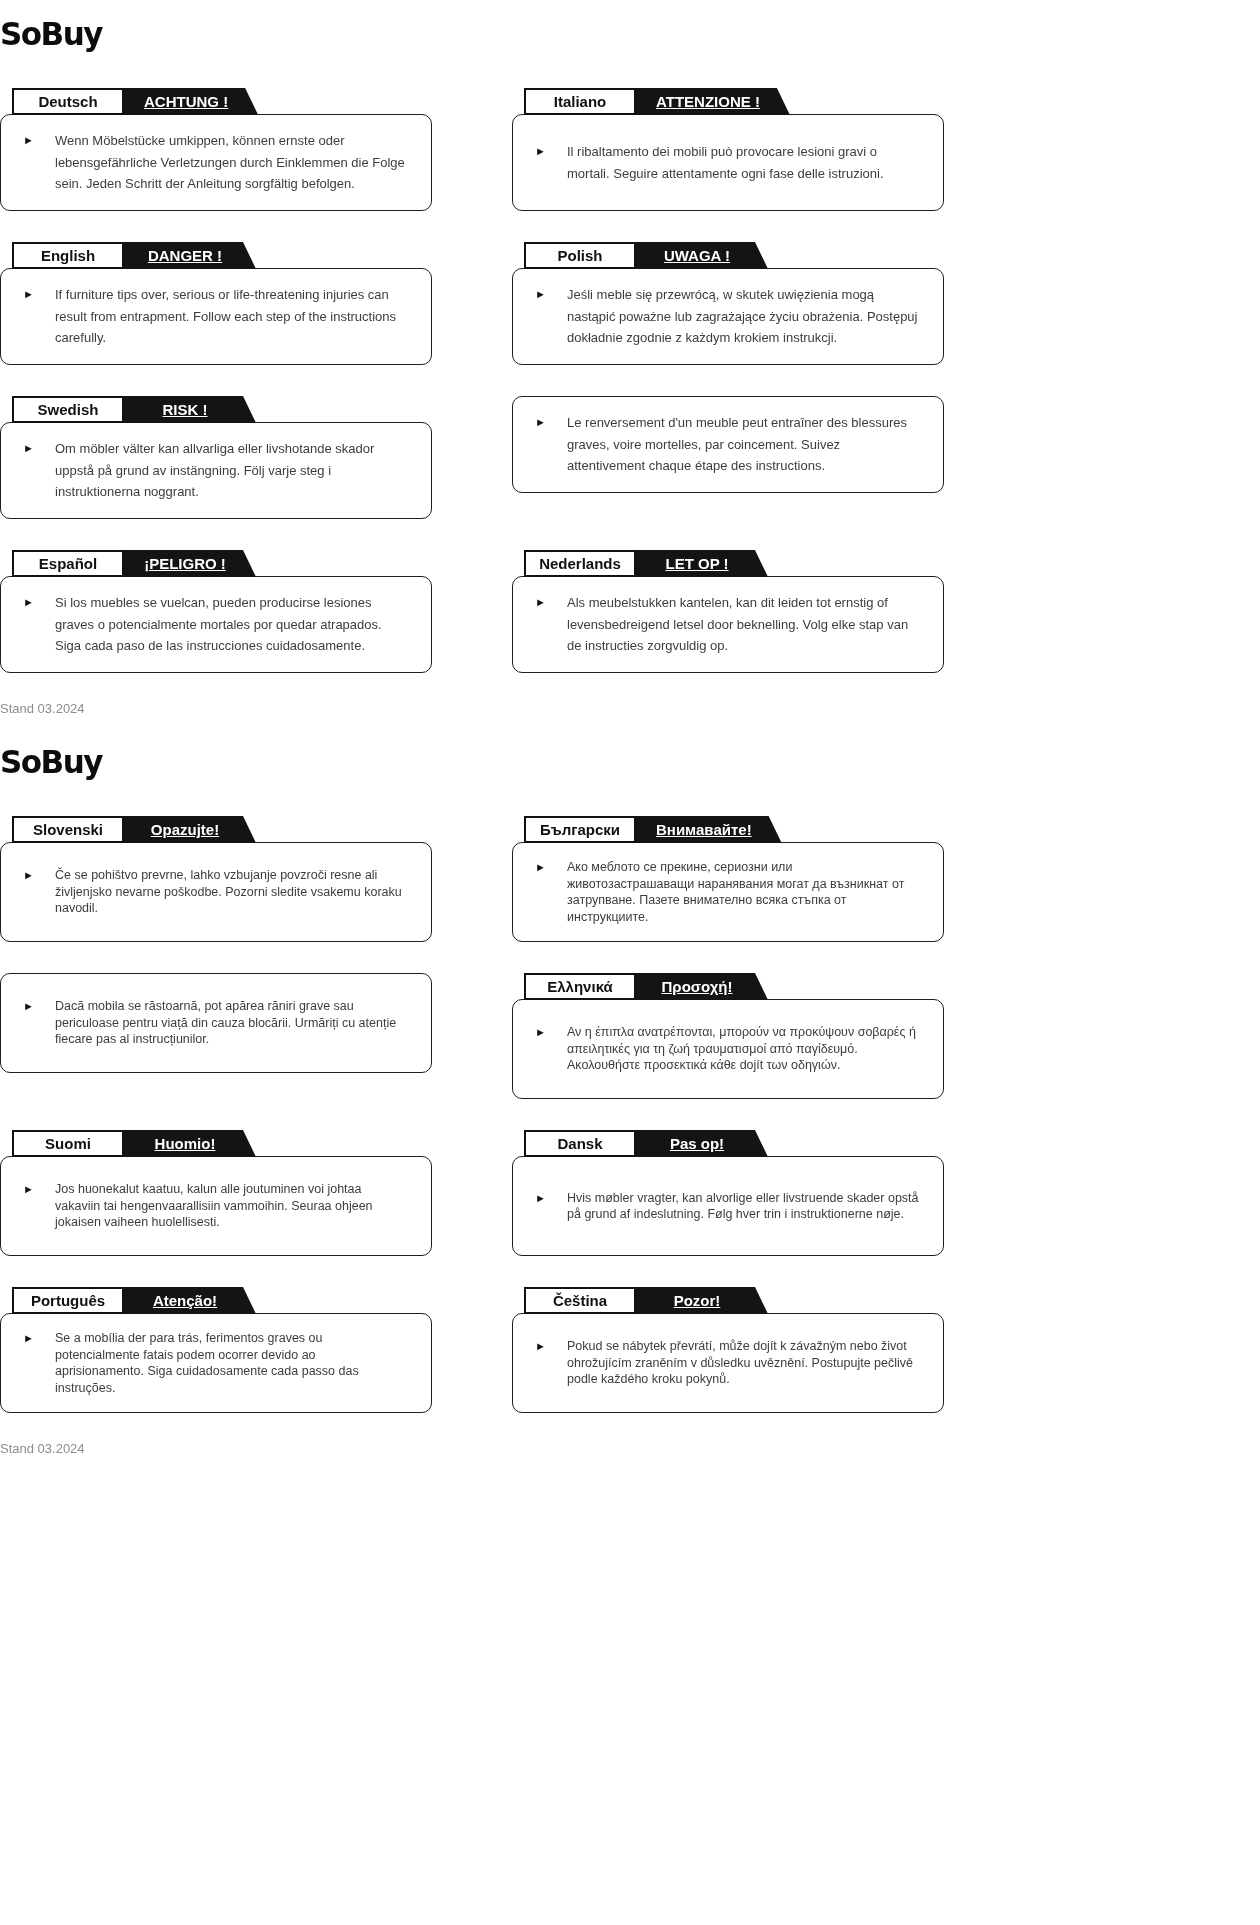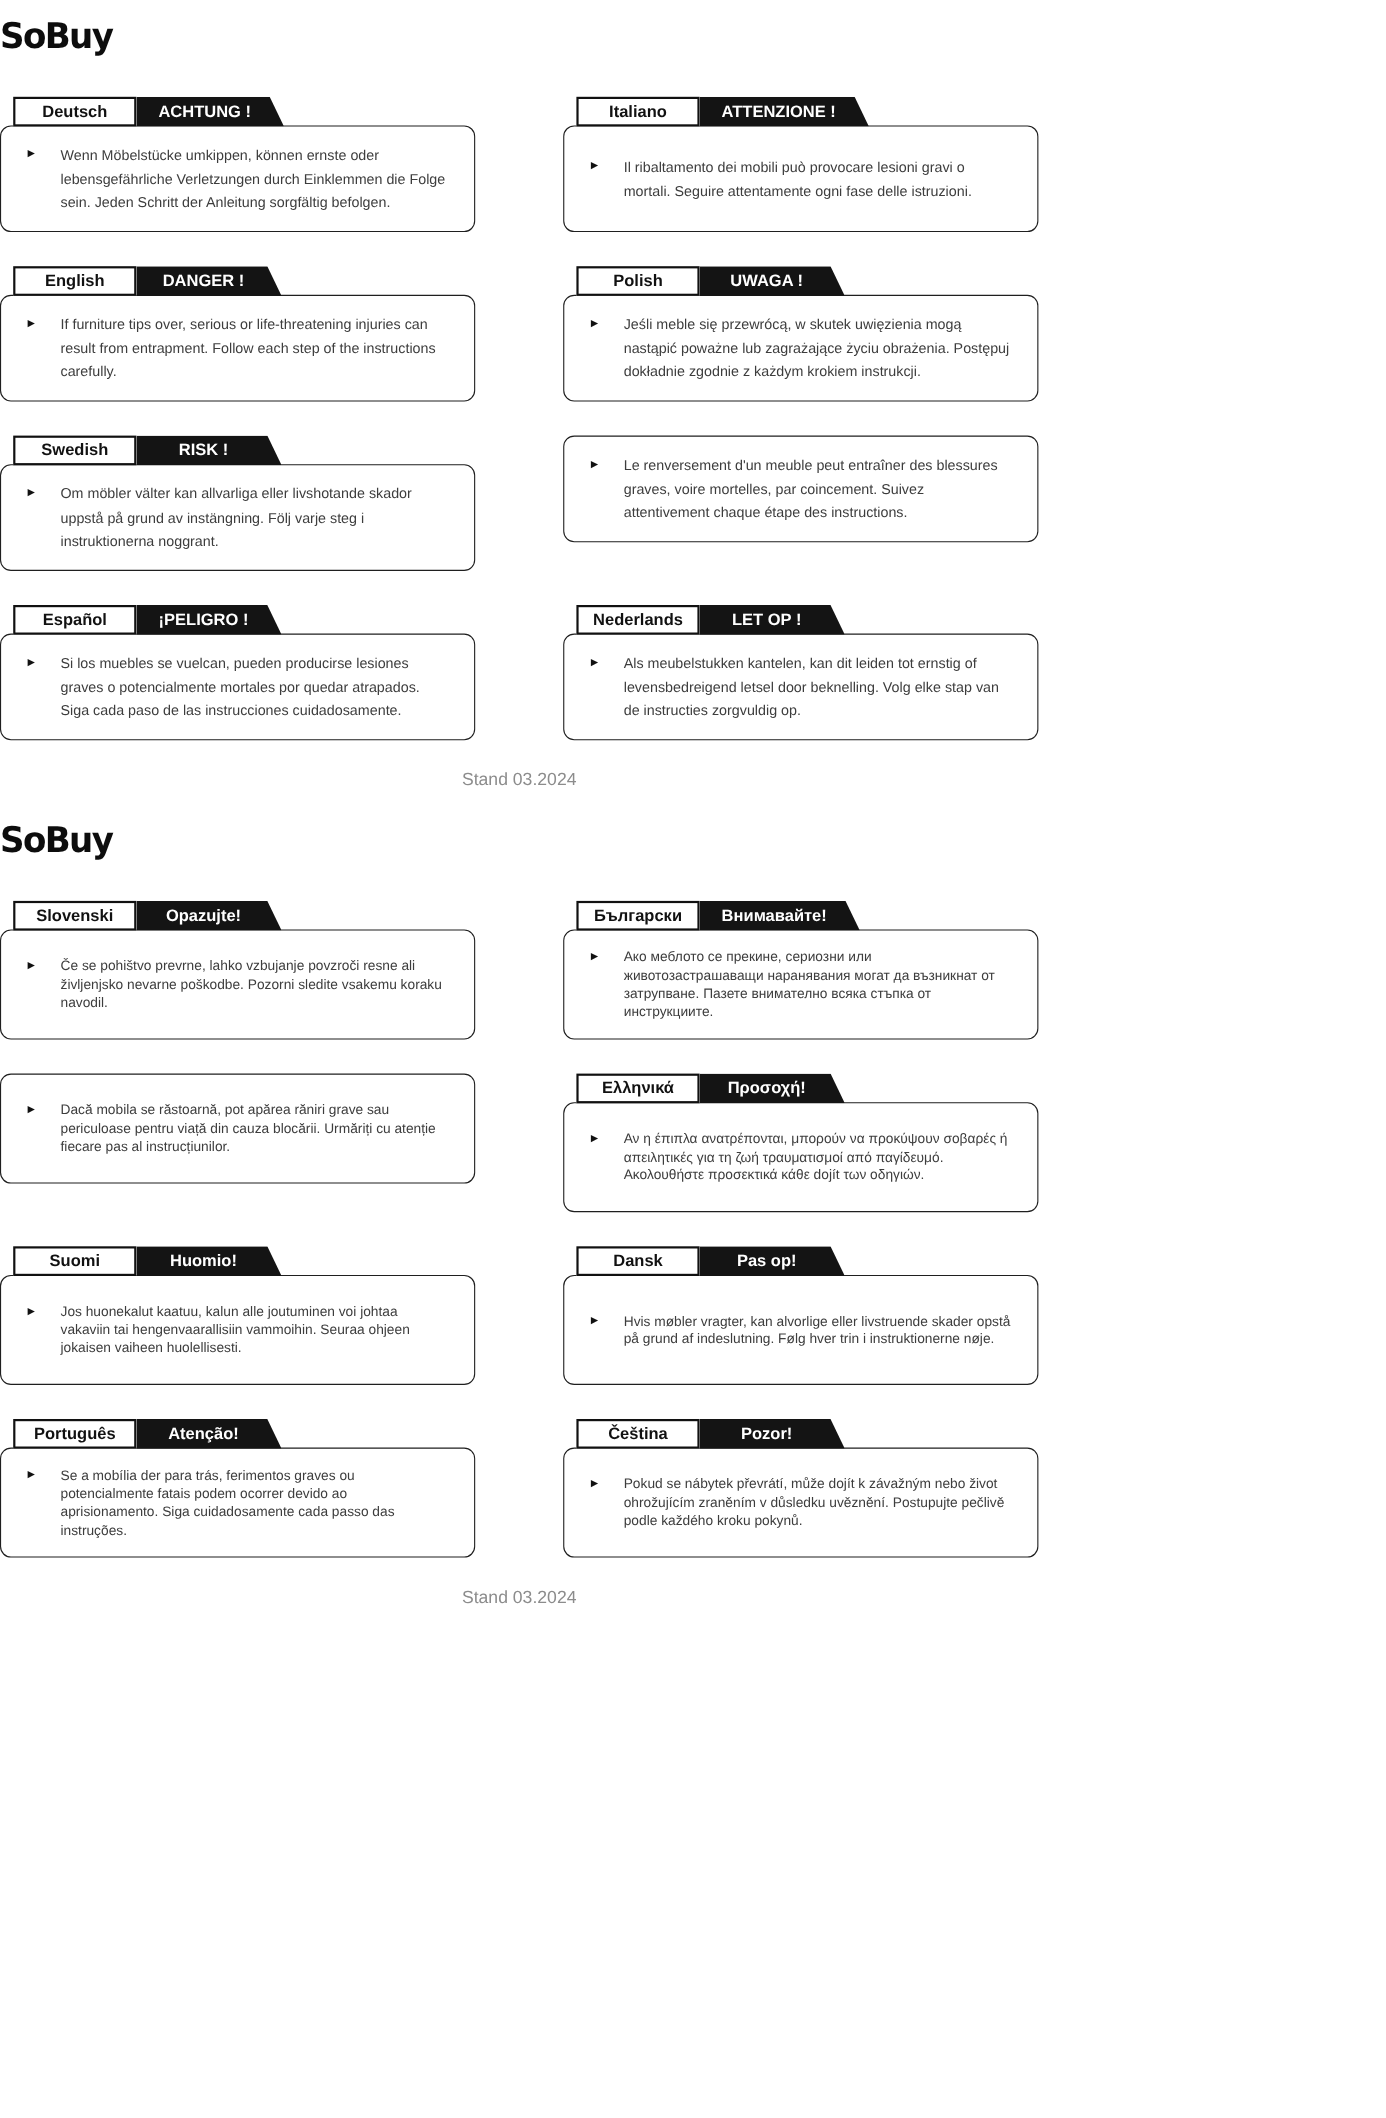--- a/index.html
+++ b/index.html
@@ -60,20 +60,21 @@
     font-weight: bold;
     font-size: 15px;
     display: flex;
     align-items: center;
     justify-content: center;
     min-width: 132px;
     box-sizing: border-box;
     padding: 0 30px 0 20px;
     clip-path: polygon(0 0, calc(100% - 13px) 0, 100% 100%, 0 100%);
     white-space: nowrap;
+    text-decoration: underline;
   }
   .box {
     border: 1.5px solid #1f1f1f;
     border-radius: 10px;
     min-height: 97px;
     box-sizing: border-box;
     display: flex;
     align-items: center;
     padding: 14px 24px 14px 22px;
     background: #ffffff;
@@ -90,22 +91,22 @@
     margin: 0;
     font-size: 13px;
     line-height: 1.65;
     color: #3d3d3d;
   }
   .grid.p2 .box { min-height: 100px; }
   .grid.p2 .text { font-size: 12.5px; line-height: 1.32; }
   .grid.p2 .bullet { line-height: 16px; }
   .stand {
     width: 944px;
-    text-align: center;
-    font-size: 16px;
+    text-align: left;
+    font-size: 13px;
     color: #8c8c8c;
     margin-top: 28px;
   }
   .page + .page { margin-top: 12px; }
 </style>
 </head>
 <body>
 
 <div class="sheet">
 

